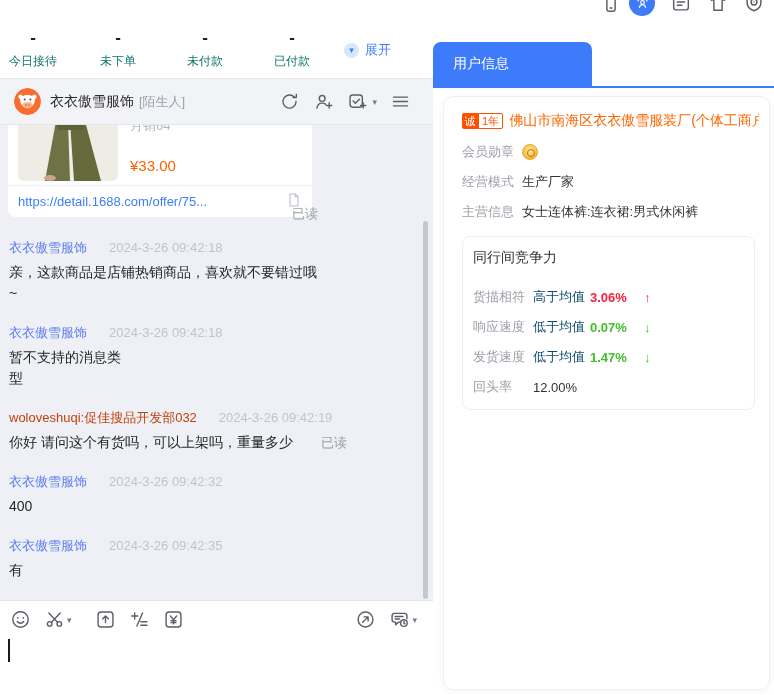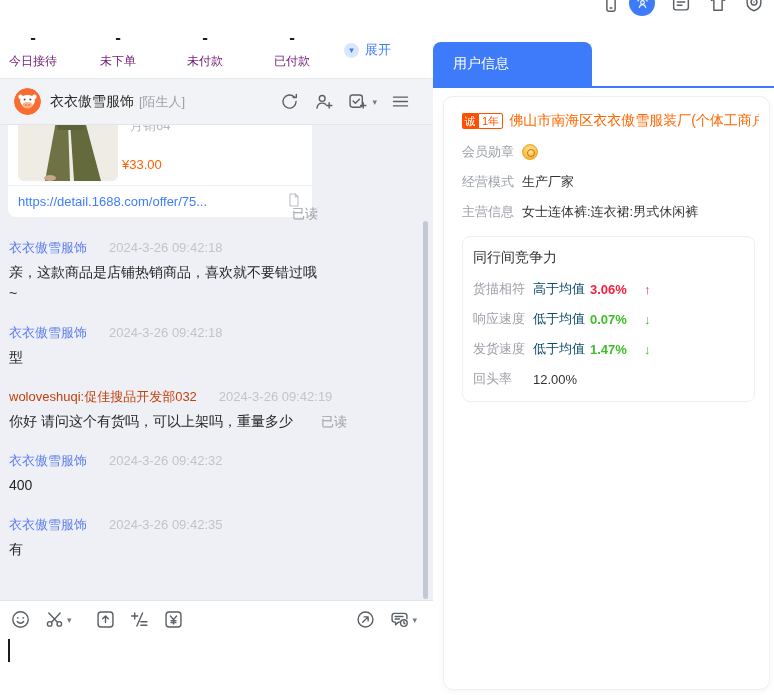--- a/index.html
+++ b/index.html
@@ -5,40 +5,40 @@
   * { margin:0; padding:0; box-sizing:border-box; }
   html,body { width:774px; height:695px; }
   body { font-family:"Liberation Sans","DejaVu Sans",sans-serif; background:#fff; position:relative; overflow:hidden; color:#333; }
 
   
   .left-panel { position:absolute; left:0; top:0; width:433px; height:695px; background:#fff; }
 
   .stats-bar { position:absolute; left:0; top:0; width:100%; height:78px; background:#fff; }
   .stat { position:absolute; top:29px; width:56px; text-align:center; }
   .stat-value { font-size:17px; font-weight:800; color:#1f1f1f; line-height:17px; }
-  .stat-label { margin-top:7px; font-size:12px; color:#701a75; }
+  .stat-label { margin-top:7px; font-size:12px; color:#0f766e; }
   .expand { position:absolute; left:344px; top:41px; display:flex; align-items:center; gap:6px; cursor:pointer; }
   .expand-circle { width:15px; height:15px; border-radius:50%; background:#d9e7fd; color:#3e7bfa; font-size:9px; line-height:15px; text-align:center; }
   .expand-text { font-size:13px; color:#3e7bfa; }
 
   .chat-header { position:absolute; left:0; top:78px; width:100%; height:47px; background:#f2f3f6; border-top:1px solid #e7e8ea; border-bottom:1px solid #e4e5e8; display:flex; align-items:center; padding:0 14px; }
   .avatar { width:27px; height:27px; border-radius:50%; flex:none; display:block; }
   .peer-name { margin-left:9px; font-size:14px; color:#2c2c2c; font-weight:500; }
   .peer-tag { margin-left:5px; font-size:13px; color:#9ba0a8; }
   .header-icons { margin-left:auto; display:flex; align-items:center; gap:13px; padding-right:8px; }
   .hicon { width:21px; height:21px; display:block; cursor:pointer; }
   .caret { font-size:9px; color:#767b82; margin-left:-9px; }
 
   .chat-body { position:absolute; left:0; top:125px; width:100%; height:475px; background:#eef0f5; overflow:hidden; }
 
   .product-card { position:absolute; left:8px; top:-10px; width:304px; height:102px; background:#fff; border-radius:8px; }
   .prod-img { position:absolute; left:10px; top:6px; width:100px; height:60px; border-radius:6px; overflow:hidden; }
   .prod-img svg { display:block; }
   .prod-sales { position:absolute; left:122px; top:2px; font-size:13px; color:#b3b6bc; }
-  .prod-price { position:absolute; left:114px; top:42px; font-size:13px; color:#ff6000; }
+  .prod-price { position:absolute; left:122px; top:42px; font-size:15px; color:#ff6000; }
   .card-divider { position:absolute; left:0; top:70px; width:100%; height:1px; background:#f0f1f3; }
   .prod-link { position:absolute; left:10px; top:79px; width:218px; font-size:13px; color:#3d7eff; white-space:nowrap; overflow:hidden; cursor:pointer; }
   .doc-icon { position:absolute; right:10px; top:77px; width:16px; height:16px; }
   .card-read { position:absolute; left:292px; top:80px; font-size:13px; color:#9ba0a8; }
 
   .messages { position:absolute; left:9px; top:114px; right:24px; }
   .msg { margin-bottom:20px; }
   .msg-head { height:17px; margin-bottom:6px; display:flex; align-items:baseline; }
   .sender { font-size:13px; cursor:pointer; }
   .sender.peer { color:#5b7cf0; }
@@ -72,21 +72,21 @@
   .badge-cheng { width:16px; height:16px; background:#ff5000; color:#fff; font-size:11px; line-height:16px; text-align:center; border-radius:2px 0 0 2px; flex:none; }
   .badge-year { height:16px; border:1px solid #ff5000; color:#ff5000; font-size:11px; line-height:14px; padding:0 3px; border-radius:0 2px 2px 0; background:#fff; flex:none; }
   .company-name { margin-left:6px; font-size:14px; color:#ff6600; white-space:nowrap; overflow:hidden; }
   .field-row { display:flex; align-items:center; height:18px; margin-bottom:12px; }
   .field-label { width:52px; font-size:13px; color:#9b9fa6; flex:none; margin-right:8px; }
   .field-value { font-size:13px; color:#333; }
   .medal { width:16px; height:16px; border-radius:50%; background:radial-gradient(circle at 50% 38%, #ffeaa9, #f7bb3a 68%, #eda026); border:1px solid #e9a62b; display:inline-block; position:relative; }
   .medal::after { content:""; position:absolute; left:4px; top:4px; width:6px; height:6px; border-radius:50%; border:1.5px solid #d06a00; }
 
   .comp-box { margin-top:15px; margin-right:4px; border:1px solid #efeff1; border-radius:8px; padding:12px 10px; }
-  .comp-title { font-size:14px; color:#333; margin-bottom:12px; }
+  .comp-title { font-size:14px; color:#333; margin-bottom:20px; }
   .comp-row { display:flex; align-items:center; height:20px; margin-bottom:10px; font-size:13px; }
   .comp-row:last-child { margin-bottom:0; }
   .comp-label { width:52px; color:#9b9fa6; margin-right:8px; flex:none; }
   .comp-prefix { color:#0c4a6e; margin-right:5px; }
   .comp-value { font-weight:700; margin-right:17px; }
   .comp-arrow { font-weight:400; }
   .trend-up .comp-value, .trend-up .comp-arrow { color:#f5223d; }
   .trend-down .comp-value, .trend-down .comp-arrow { color:#3fbf2a; }
   .trend-flat .comp-value { color:#333; font-weight:400; }
 
@@ -192,20 +192,21 @@
           </div>
           <div class="msg-line">亲，这款商品是店铺热销商品，喜欢就不要错过哦</div>
           <div class="msg-line">~</div>
         </div>
 
         <div class="msg">
           <div class="msg-head">
             <span class="sender peer">衣衣傲雪服饰</span>
             <span class="time">2024-3-26 09:42:18</span>
           </div>
+          <div class="msg-line">暂不支持的消息类</div>
           <div class="msg-line">型</div>
         </div>
 
         <div class="msg">
           <div class="msg-head">
             <span class="sender self">woloveshuqi:促佳搜品开发部032</span>
             <span class="time">2024-3-26 09:42:19</span>
           </div>
           <div class="msg-line"><span>你好 请问这个有货吗，可以上架吗，重量多少</span><span class="read-inline">已读</span></div>
         </div>

